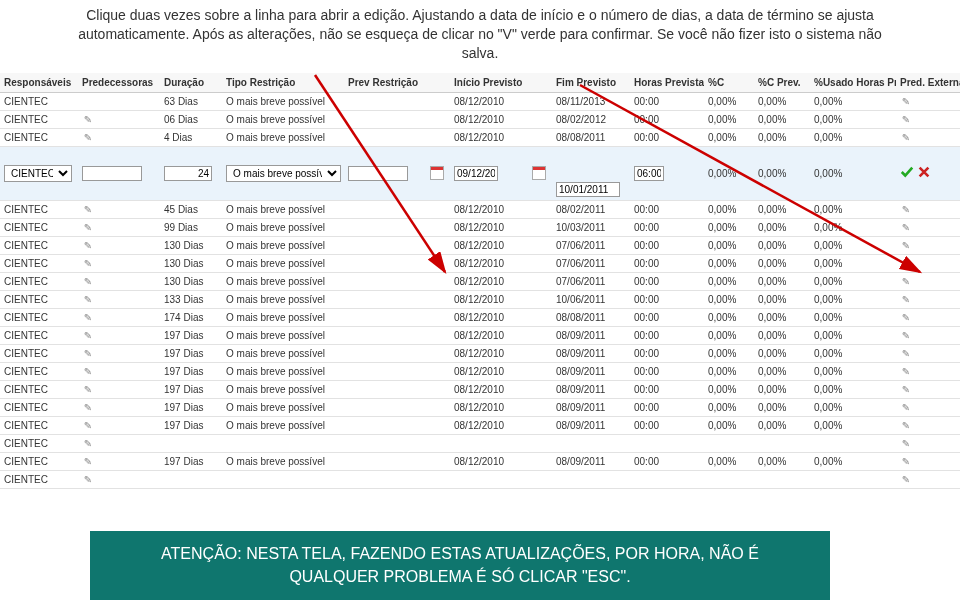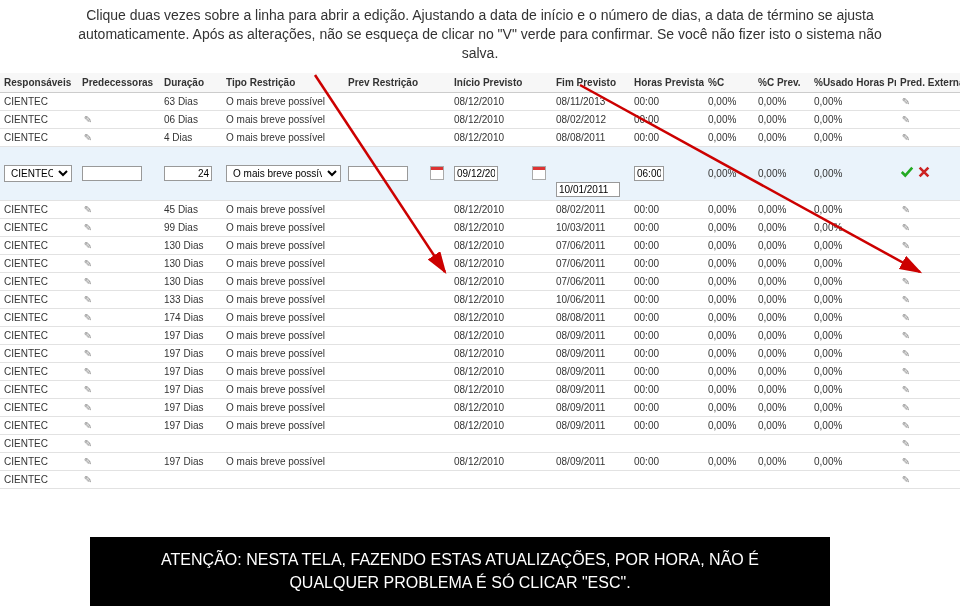--- a/index.html
+++ b/index.html
@@ -10,21 +10,21 @@
   th { text-align: left; font-weight: bold; font-size: 10px; padding: 4px 4px; color: #333; background: #f7f7f7; border-bottom: 1px solid #ccc; white-space: nowrap; overflow: hidden; }
   td { font-size: 10px; padding: 3px 4px; border-bottom: 1px solid #e2e2e2; color: #333; white-space: nowrap; overflow: hidden; }
   tr.editing td { background: #eaf3fb; }
   .pencil { color: #888; cursor: pointer; display:inline-block; width:12px; text-align:center; }
   .calendar-icon { display:inline-block; width:14px; height:14px; background:#fff; border:1px solid #aaa; position:relative; vertical-align:middle; }
   .calendar-icon::before { content:""; position:absolute; top:0;left:0;right:0;height:3px; background:#d33; }
   select, input[type=text] { font-size:10px; padding:1px 2px; border:1px solid #999; background:#fff; }
   .confirm-icon { display:inline-block; width:14px; height:14px; }
   .confirm-icon svg, .cancel-icon svg { width:14px; height:14px; }
   .cancel-icon { display:inline-block; width:14px; height:14px; }
-  .footer-banner { position:absolute; bottom:4px; left:90px; right:130px; background:#000000; color:#fff; text-align:center; font-size:16px; padding:12px 20px; line-height:1.4; }
+  .footer-banner { position:absolute; bottom:10px; left:90px; right:130px; background:#0f766e; color:#fff; text-align:center; font-size:16px; padding:12px 20px; line-height:1.4; }
   svg.arrow { position:absolute; pointer-events:none; }
   col.n1{width:78px}col.n2{width:82px}col.n3{width:62px}col.n4{width:122px}col.n5{width:82px}col.n6{width:24px}col.n7{width:78px}col.n8{width:24px}col.n9{width:78px}col.n10{width:74px}col.n11{width:50px}col.n12{width:56px}col.n13{width:86px}col.n14{width:64px}
 </style>
 </head>
 <body>
 
 <div class="instructions">Clique duas vezes sobre a linha para abrir a edição. Ajustando a data de início e o número de dias, a data de término se ajusta automaticamente. Após as alterações, não se esqueça de clicar no "V" verde para confirmar. Se você não fizer isto o sistema não salva.</div>
 
 <div class="table-wrap">
 <table>

